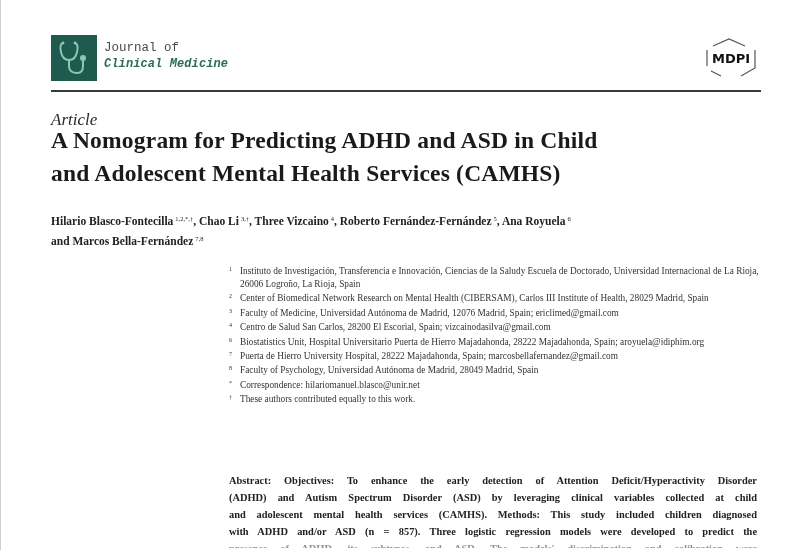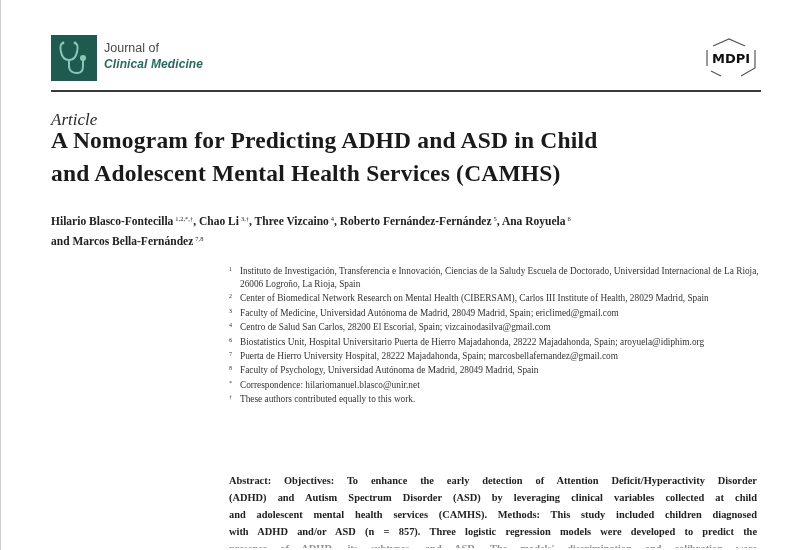--- a/index.html
+++ b/index.html
@@ -34,21 +34,21 @@
     }
     .journal-logo svg {
       position: absolute;
       left: 6px;
       top: 5px;
     }
     .journal-name {
       position: absolute;
       left: 53px;
       top: 6px;
-      font-family: Liberation Sans, sans-serif;
+      font-family: Liberation Mono, monospace;
     }
     .journal-of {
       font-size: 12.5px;
       color: #4a4a4a;
       line-height: 14px;
     }
     .journal-title {
       font-size: 12px;
       font-style: italic;
       font-weight: bold;
@@ -204,21 +204,21 @@
 </h1>
 
 <div class="authors">
   <span><span>Hilario Blasco-Fontecilla</span><sup>1,2,*,†</sup></span><span>, </span><span><span>Chao Li</span><sup>3,†</sup></span><span>, </span><span><span>Three Vizcaino</span><sup>4</sup></span><span>, </span><span><span>Roberto Fernández-Fernández</span><sup>5</sup></span><span>, </span><span><span>Ana Royuela</span><sup>6</sup></span><br>
   <span><span>and Marcos Bella-Fernández</span><sup>7,8</sup></span>
 </div>
 
 <div class="affiliations">
   <div class="aff"><span class="aff-mark">1</span><span>Instituto de Investigación, Transferencia e Innovación, Ciencias de la Saludy Escuela de Doctorado, Universidad Internacional de La Rioja, 26006 Logroño, La Rioja, Spain</span></div>
   <div class="aff"><span class="aff-mark">2</span><span>Center of Biomedical Network Research on Mental Health (CIBERSAM), Carlos III Institute of Health, 28029 Madrid, Spain</span></div>
-  <div class="aff"><span class="aff-mark">3</span><span>Faculty of Medicine, Universidad Autónoma de Madrid, 28049 Madrid, Spain; ericlimed@gmail.com</span></div>
+  <div class="aff"><span class="aff-mark">3</span><span>Faculty of Medicine, Universidad Autónoma de Madrid, 12076 Madrid, Spain; ericlimed@gmail.com</span></div>
   <div class="aff"><span class="aff-mark">4</span><span>Centro de Salud San Carlos, 28200 El Escorial, Spain; vizcainodasilva@gmail.com</span></div>
   <div class="aff"><span class="aff-mark">6</span><span>Biostatistics Unit, Hospital Universitario Puerta de Hierro Majadahonda, 28222 Majadahonda, Spain; aroyuela@idiphim.org</span></div>
   <div class="aff"><span class="aff-mark">7</span><span>Puerta de Hierro University Hospital, 28222 Majadahonda, Spain; marcosbellafernandez@gmail.com</span></div>
   <div class="aff"><span class="aff-mark">8</span><span>Faculty of Psychology, Universidad Autónoma de Madrid, 28049 Madrid, Spain</span></div>
   <div class="aff"><span class="aff-mark">*</span><span>Correspondence: hilariomanuel.blasco@unir.net</span></div>
   <div class="aff"><span class="aff-mark">†</span><span>These authors contributed equally to this work.</span></div>
 </div>
 
 <div class="abstract">
   <span class="line"><b>Abstract:</b> <b>Objectives:</b> <span>To enhance the early detection of Attention Deficit/Hyperactivity Disorder</span></span>

